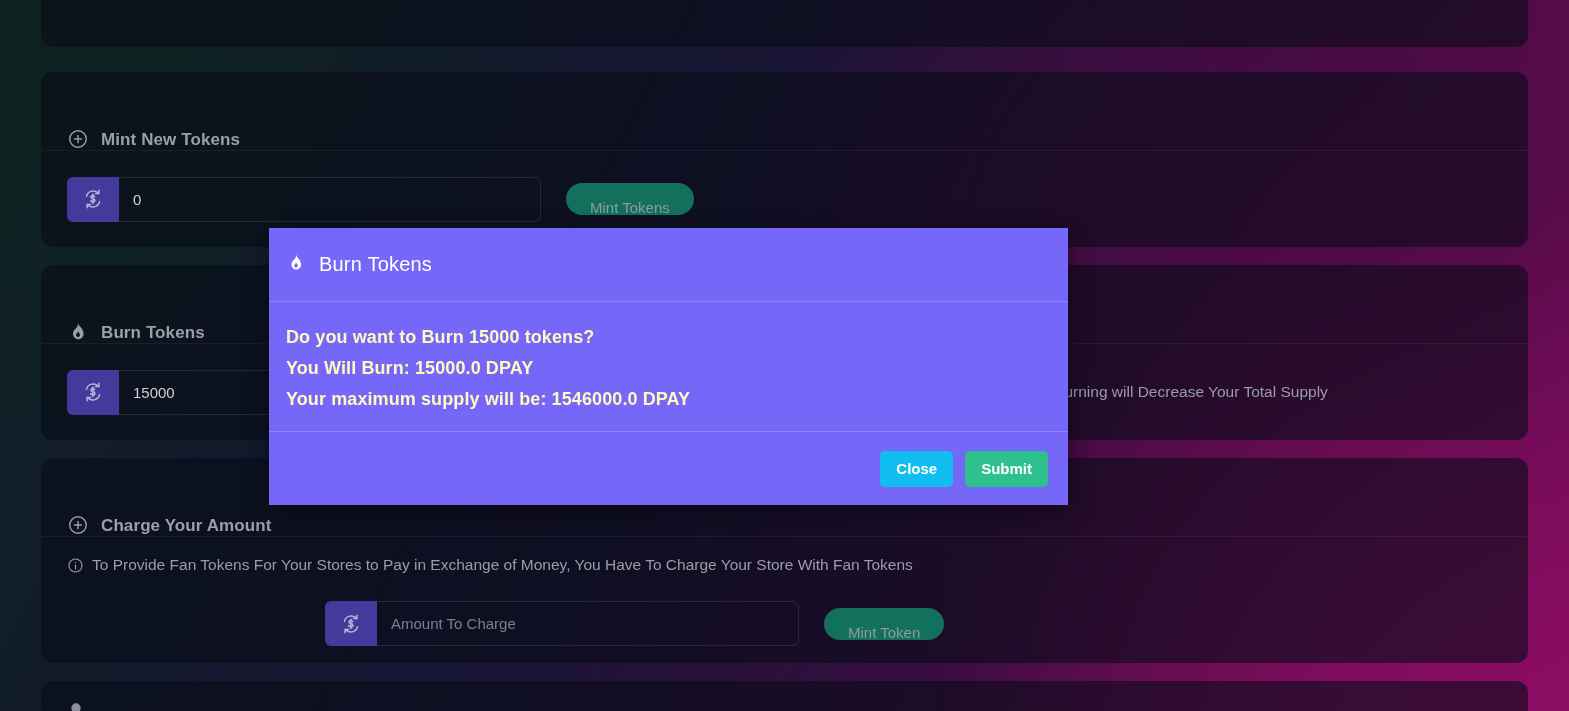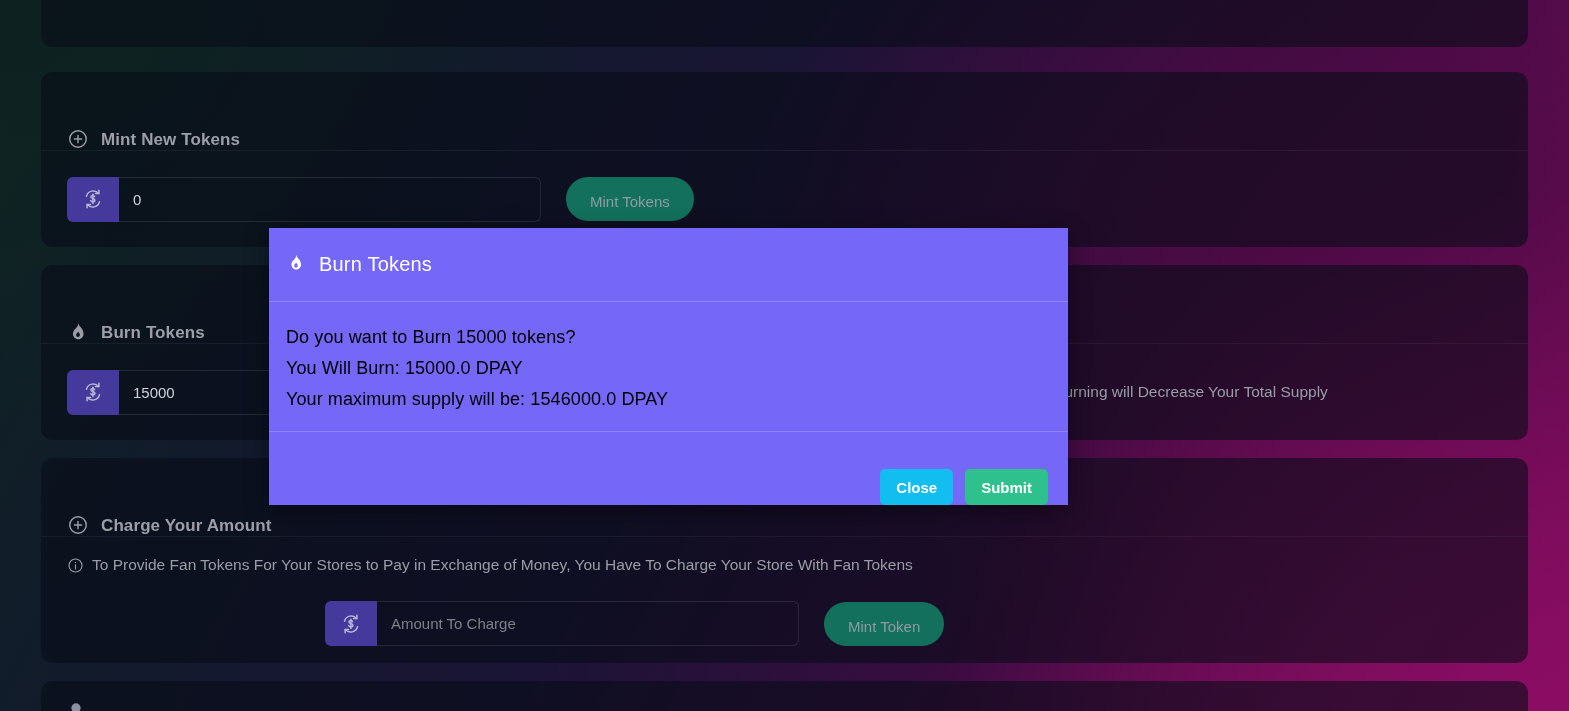--- a/index.html
+++ b/index.html
@@ -100,21 +100,21 @@
     border-radius: 0 6px 6px 0;
     color: #cfd2d8;
     font-size: 15px;
     font-family: "Liberation Sans", sans-serif;
     padding: 0 14px;
     outline: none;
   }
   .text-input::placeholder { color: #7d8089; }
 
   .pill-btn {
-    height: 44px;
+    height: 32px;
     border: none;
     border-radius: 24px;
     background: #12705c;
     color: #8e9ba0;
     font-size: 15px;
     font-family: "Liberation Sans", sans-serif;
     padding: 16px 24px;
     cursor: pointer;
   }
 
@@ -191,31 +191,31 @@
     letter-spacing: 0.2px;
   }
   .modal-header svg { width: 20px; height: 20px; color: #ffffff; flex: none; }
 
   .modal-body {
     flex: 1;
     padding: 20px 17px 0 17px;
     border-bottom: 1px solid rgba(255,255,255,0.18);
   }
   .modal-line {
-    color: #000000;
+    color: #fef9c3;
     font-size: 18px;
-    font-weight: normal;
+    font-weight: bold;
     line-height: 31px;
     letter-spacing: 0.1px;
   }
 
   .modal-footer {
     height: 73px;
     display: flex;
-    align-items: flex-end;
+    align-items: center;
     justify-content: flex-end;
     gap: 12px;
     padding: 0 20px;
   }
   .modal-btn {
     height: 36px;
     min-width: 68px;
     border: none;
     border-radius: 5px;
     color: #ffffff;

